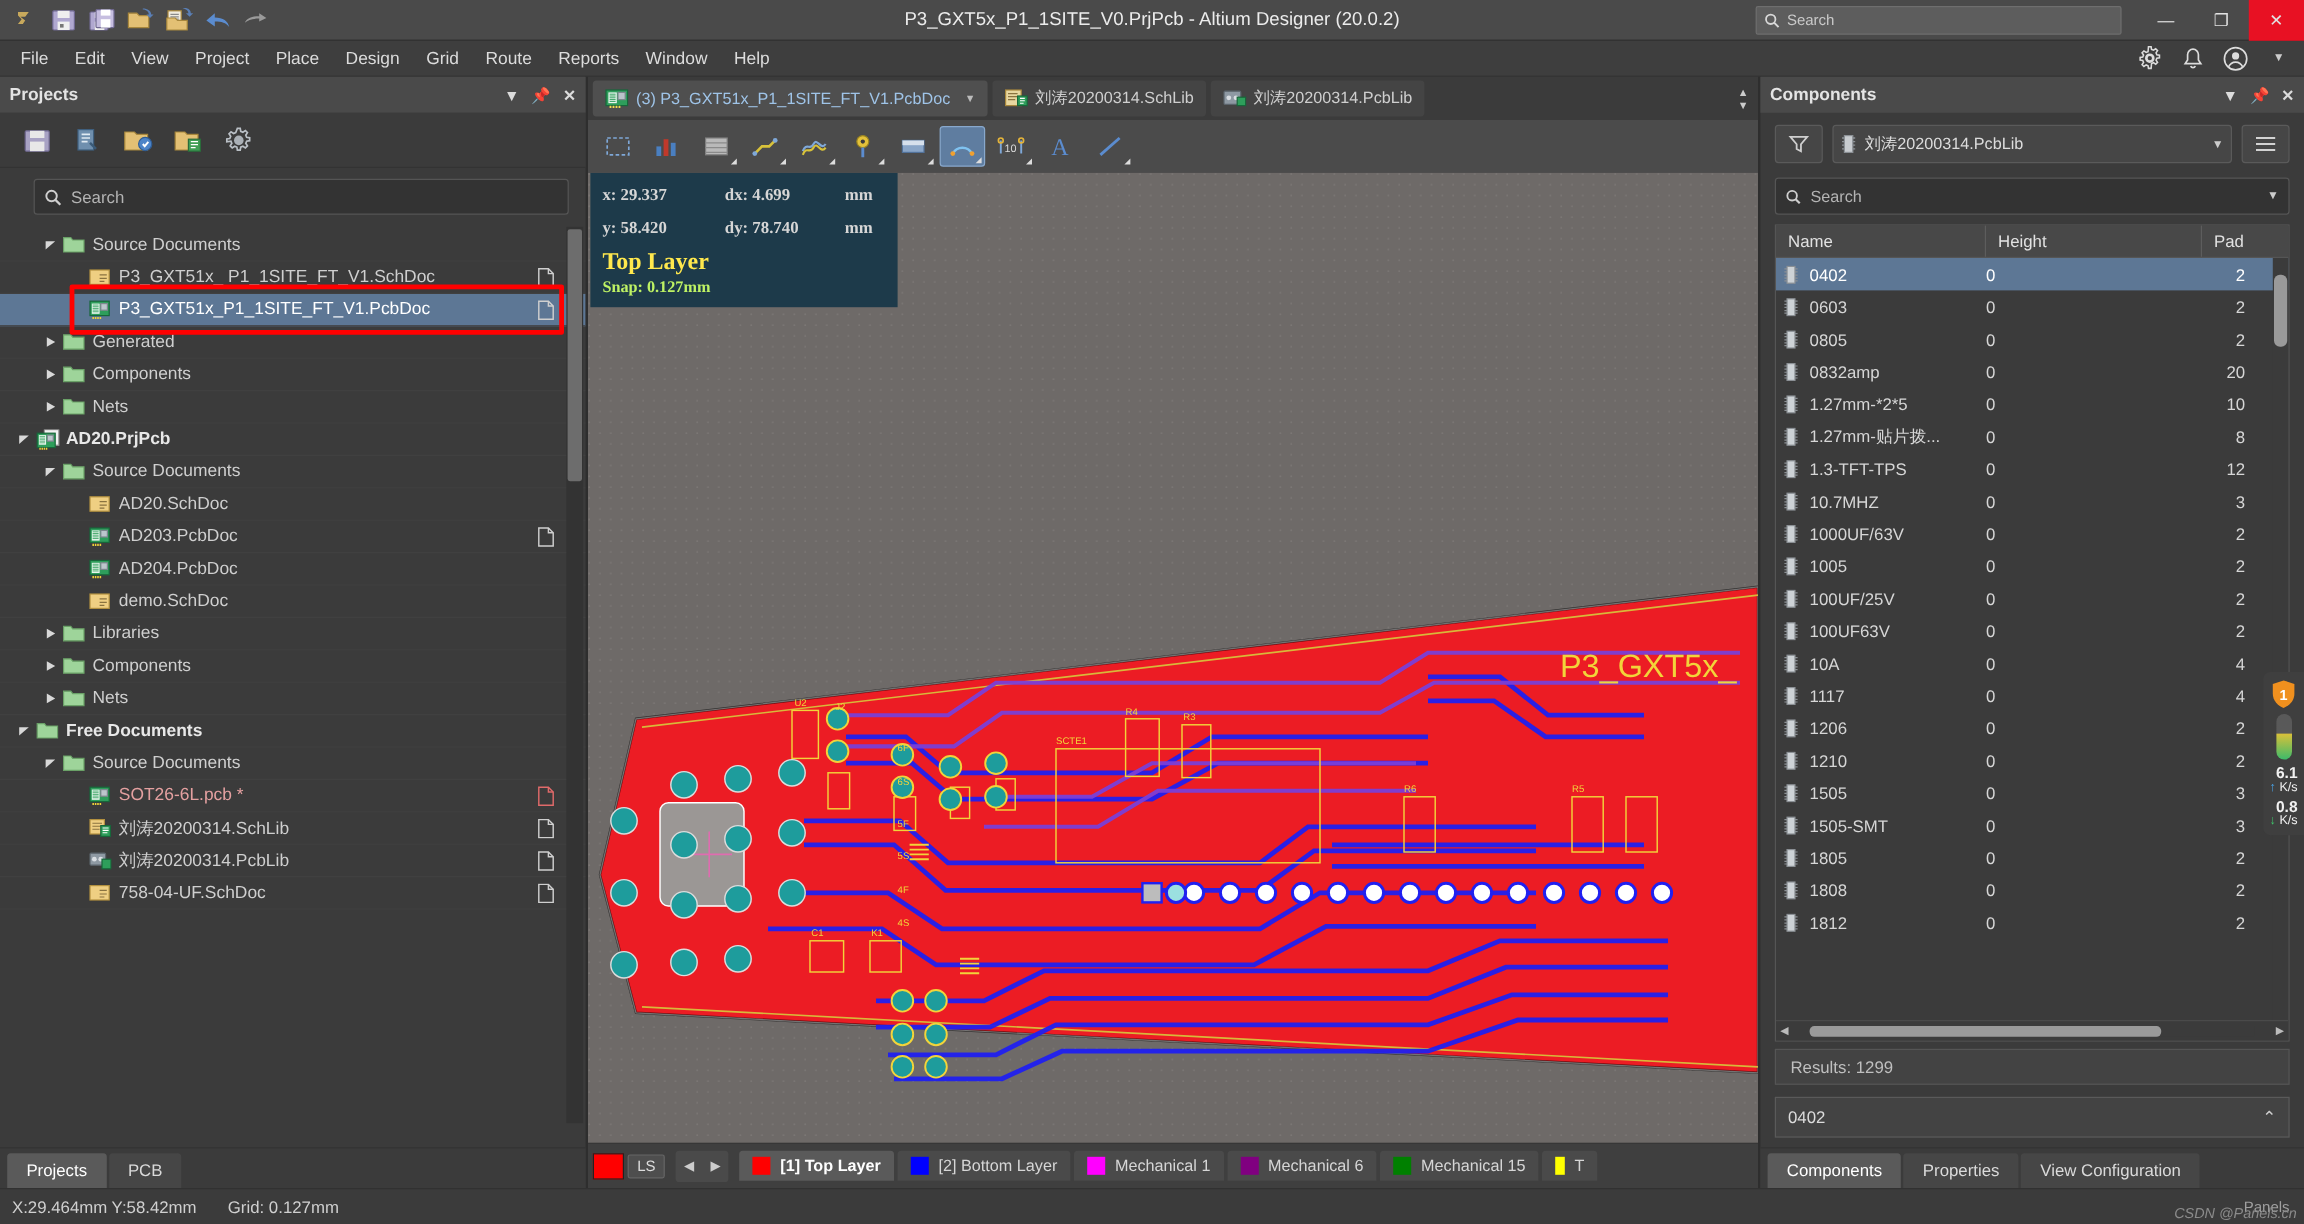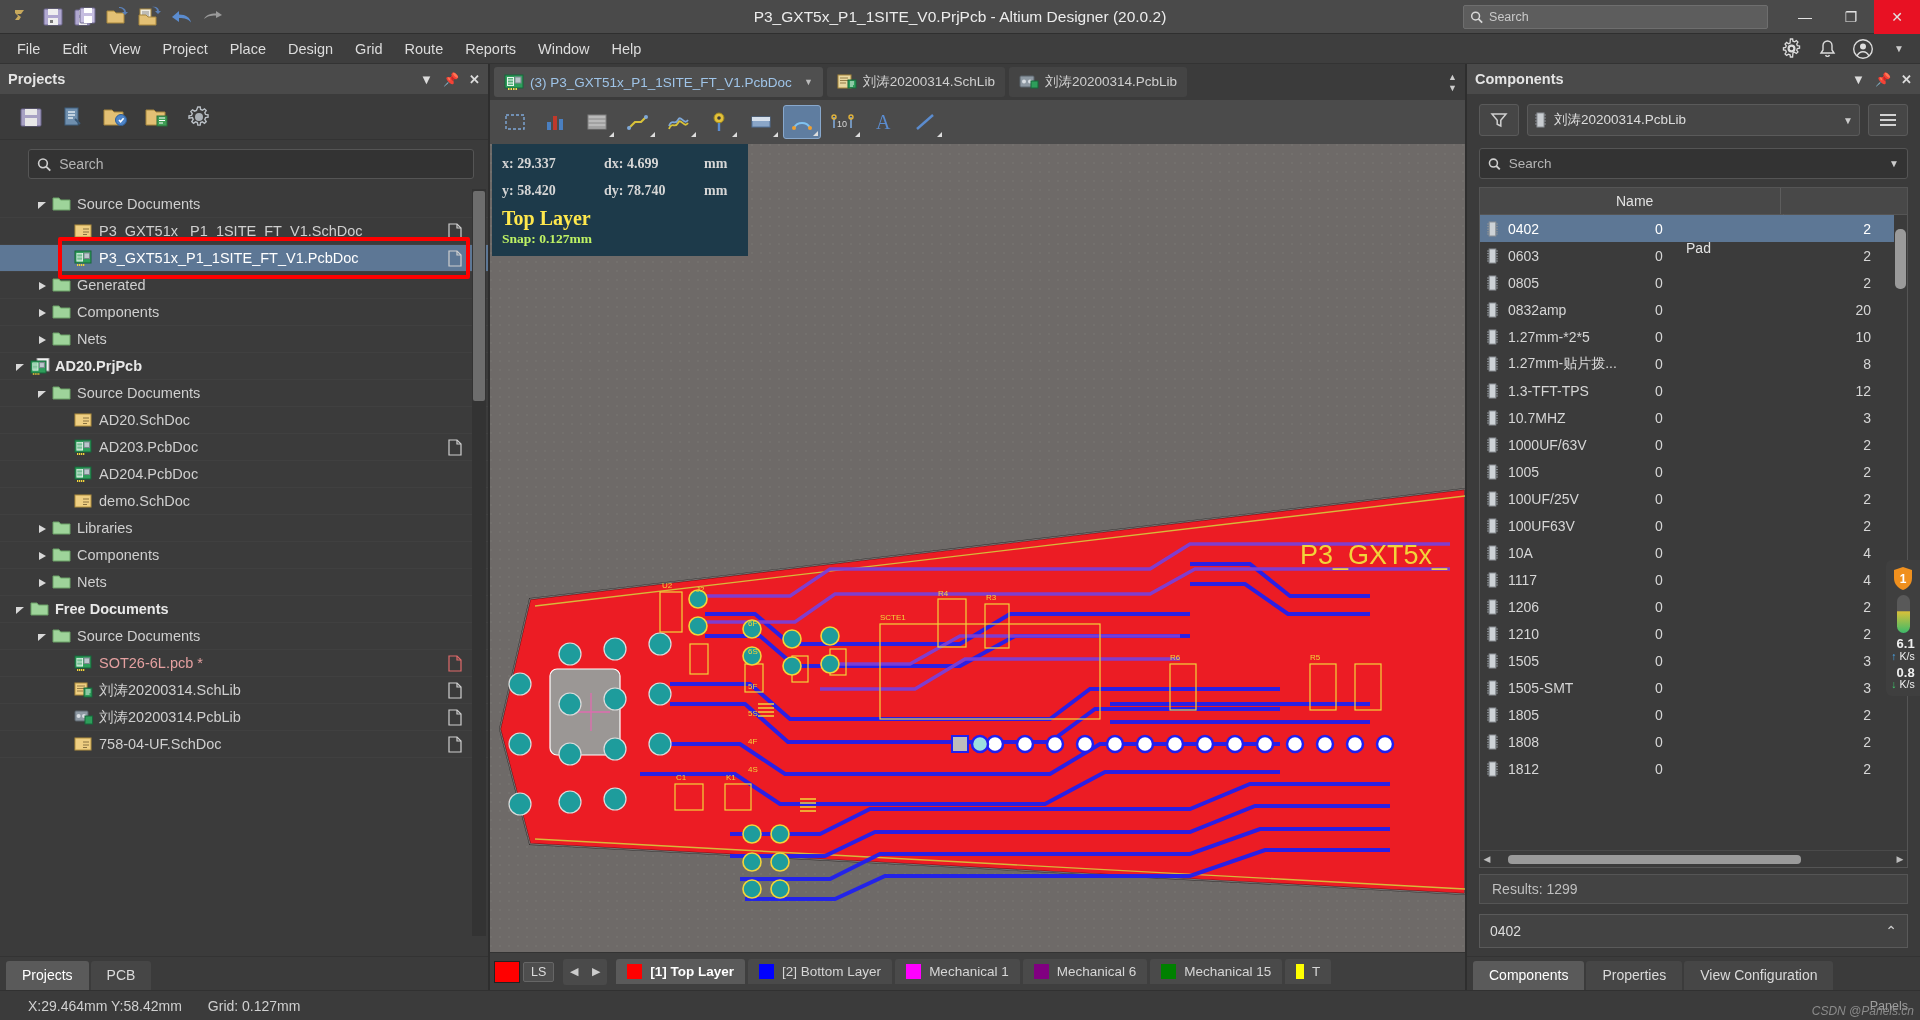--- a/index.html
+++ b/index.html
@@ -175,21 +175,21 @@
     margin: 6px 12px; height: 31px; background: #333; border: 1px solid #555; border-radius: 3px;
     display: flex; align-items: center; gap: 8px; padding: 0 8px;
   }
   .comp-search input { background: transparent; border: none; outline: none; color: #d0d0d0;
     font-size: 13.5px; font-family: inherit; width: 100%; }
   .comp-search input::placeholder { color: #b4b4b4; }
   .comp-search .caret { font-size: 10px; color: #ccc; }
   .ctable-wrap { margin: 2px 12px 0; flex: 1; display: flex; flex-direction: column;
     border: 1px solid #555; background: #3b3b3b; min-height: 0; }
   .ct-head { height: 27px; display: flex; align-items: center; background: #484848;
-    font-size: 14px; color: #e2e2e2; border-bottom: 1px solid #555; flex-direction: column; }
+    font-size: 14px; color: #e2e2e2; border-bottom: 1px solid #555; }
   .ct-head div { padding-left: 10px; border-right: 1px solid #5d5d5d; height: 100%; display: flex; align-items: center; }
   .ct-head div:last-child { border-right: none; }
   .col-name { width: 175px; flex: none; }
   .col-h { width: 180px; flex: none; }
   .col-p { flex: 1; }
   .ct-body { flex: 1; overflow: hidden; position: relative; }
   .crow { height: 27px; display: flex; align-items: center; font-size: 14px; color: #d6d6d6; }
   .crow.sel { background: #5d7795; color: #fff; }
   .crow .cn { width: 175px; flex: none; display: flex; align-items: center; gap: 8px; padding-left: 6px; }
   .crow .ch { width: 180px; flex: none; }
@@ -205,21 +205,21 @@
     display: flex; align-items: center; padding-left: 12px; font-size: 14px; color: #bfbfbf; }
   .comp-foot { margin: 10px 12px 8px; height: 34px; background: #434343; border: 1px solid #5a5a5a;
     display: flex; align-items: center; padding: 0 10px; font-size: 14px; color: #dcdcdc; }
   .comp-foot .up { margin-left: auto; color: #cfcfcf; font-size: 14px; }
 
   
   .statusbar {
     height: 30px; background: #3b3b3b; display: flex; align-items: center;
     font-size: 14px; color: #d0d0d0; flex: none; border-top: 1px solid #313131;
   }
-  .statusbar .sb-l { padding-left: 28px; display: flex; gap: 26px; }
+  .statusbar .sb-l { padding-left: 10px; display: flex; gap: 26px; }
   .statusbar .sb-r { margin-left: auto; padding-right: 12px; display: flex; gap: 8px; align-items: center; color: #9f9f9f; font-size: 12.5px; }
 
   
   .edge-widgets {
     position: absolute; right: 0; top: 560px; width: 34px;
     display: flex; flex-direction: column; align-items: center; gap: 4px;
     background: #3f3f3f; border-radius: 6px 0 0 6px; padding: 6px 0; z-index: 60;
   }
   .shield { width: 22px; height: 25px; position: relative; }
   .shield .num { position: absolute; inset: 0; display: flex; align-items: center; justify-content: center;

